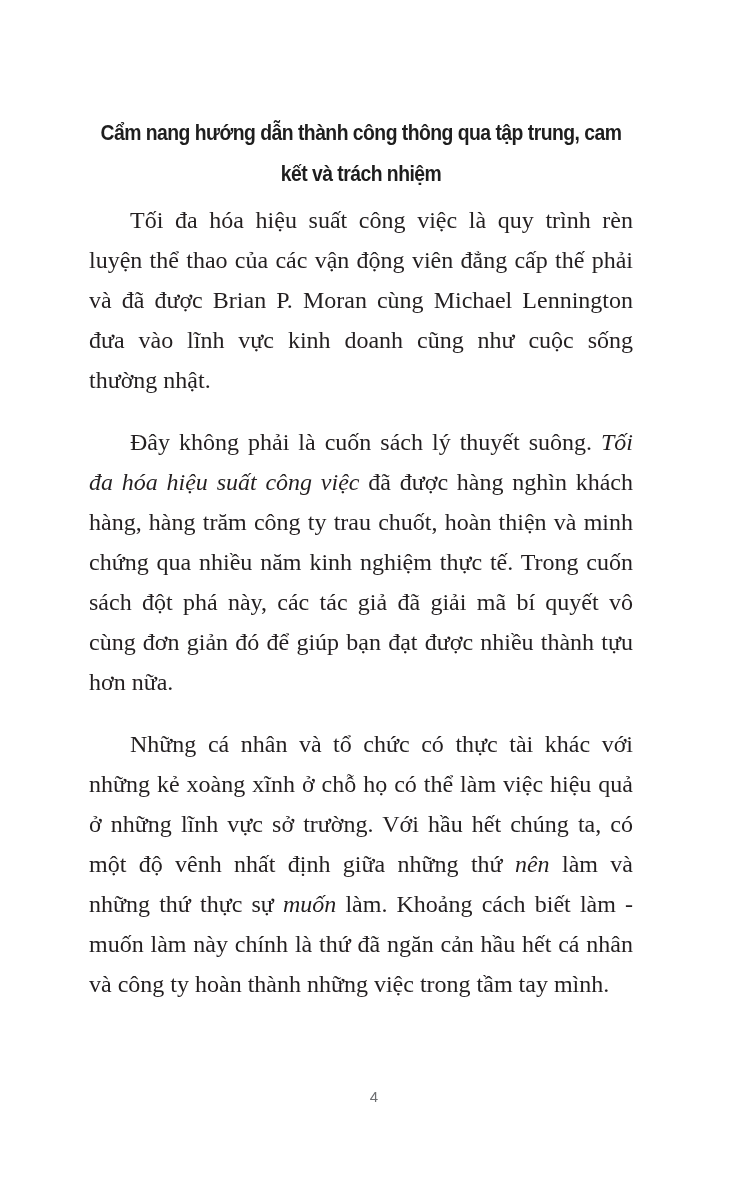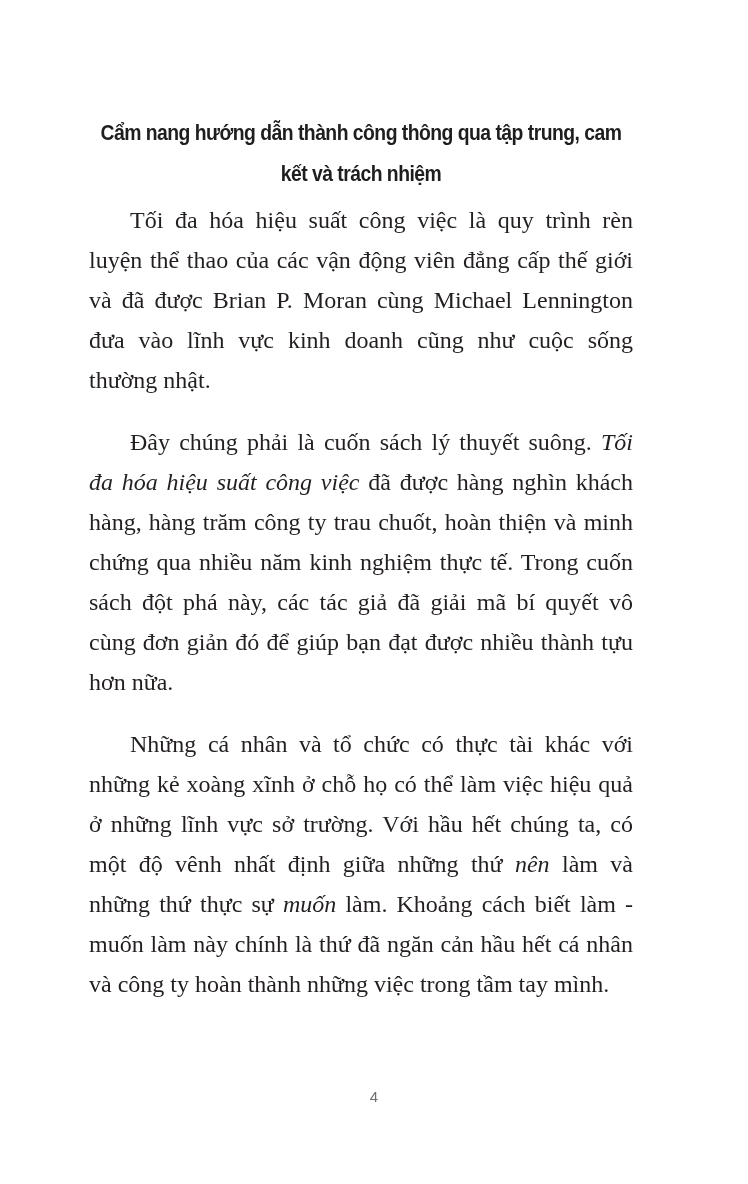--- a/index.html
+++ b/index.html
@@ -60,21 +60,21 @@
 </head>
 <body>
 
 <div class="page">
   <div class="heading">
     <span>Cẩm nang hướng dẫn thành công thông qua tập trung, cam</span><br>
     <span>kết và trách nhiệm</span>
   </div>
 
   <p class="para">
-    <span>Tối đa hóa hiệu suất công việc là quy trình rèn luyện thể thao của các vận động viên đẳng cấp thế giới và đã được Brian P. Moran cùng Michael Lennington đưa vào lĩnh vực kinh doanh cũng như cuộc sống thường nhật.</span>
+    <span>Tối đa hóa hiệu suất công việc là quy trình rèn luyện thể thao của các vận động viên đẳng cấp thế phải và đã được Brian P. Moran cùng Michael Lennington đưa vào lĩnh vực kinh doanh cũng như cuộc sống thường nhật.</span>
   </p>
 
-  <p class="para"><span>Đây chúng phải là cuốn sách lý thuyết suông. </span><em>Tối đa hóa hiệu suất công việc</em><span> đã được hàng nghìn khách hàng, hàng trăm công ty trau chuốt, hoàn thiện và minh chứng qua nhiều năm kinh nghiệm thực tế. Trong cuốn sách đột phá này, các tác giả đã giải mã bí quyết vô cùng đơn giản đó để giúp bạn đạt được nhiều thành tựu hơn nữa.</span></p>
+  <p class="para"><span>Đây không phải là cuốn sách lý thuyết suông. </span><em>Tối đa hóa hiệu suất công việc</em><span> đã được hàng nghìn khách hàng, hàng trăm công ty trau chuốt, hoàn thiện và minh chứng qua nhiều năm kinh nghiệm thực tế. Trong cuốn sách đột phá này, các tác giả đã giải mã bí quyết vô cùng đơn giản đó để giúp bạn đạt được nhiều thành tựu hơn nữa.</span></p>
 
   <p class="para"><span>Những cá nhân và tổ chức có thực tài khác với những kẻ xoàng xĩnh ở chỗ họ có thể làm việc hiệu quả ở những lĩnh vực sở trường. Với hầu hết chúng ta, có một độ vênh nhất định giữa những thứ </span><em>nên</em><span> làm và những thứ thực sự </span><em>muốn</em><span> làm. Khoảng cách biết làm - muốn làm này chính là thứ đã ngăn cản hầu hết cá nhân và công ty hoàn thành những việc trong tầm tay mình.</span></p>
 </div>
 
 <div class="page-number">4</div>
 
 </body></html>

